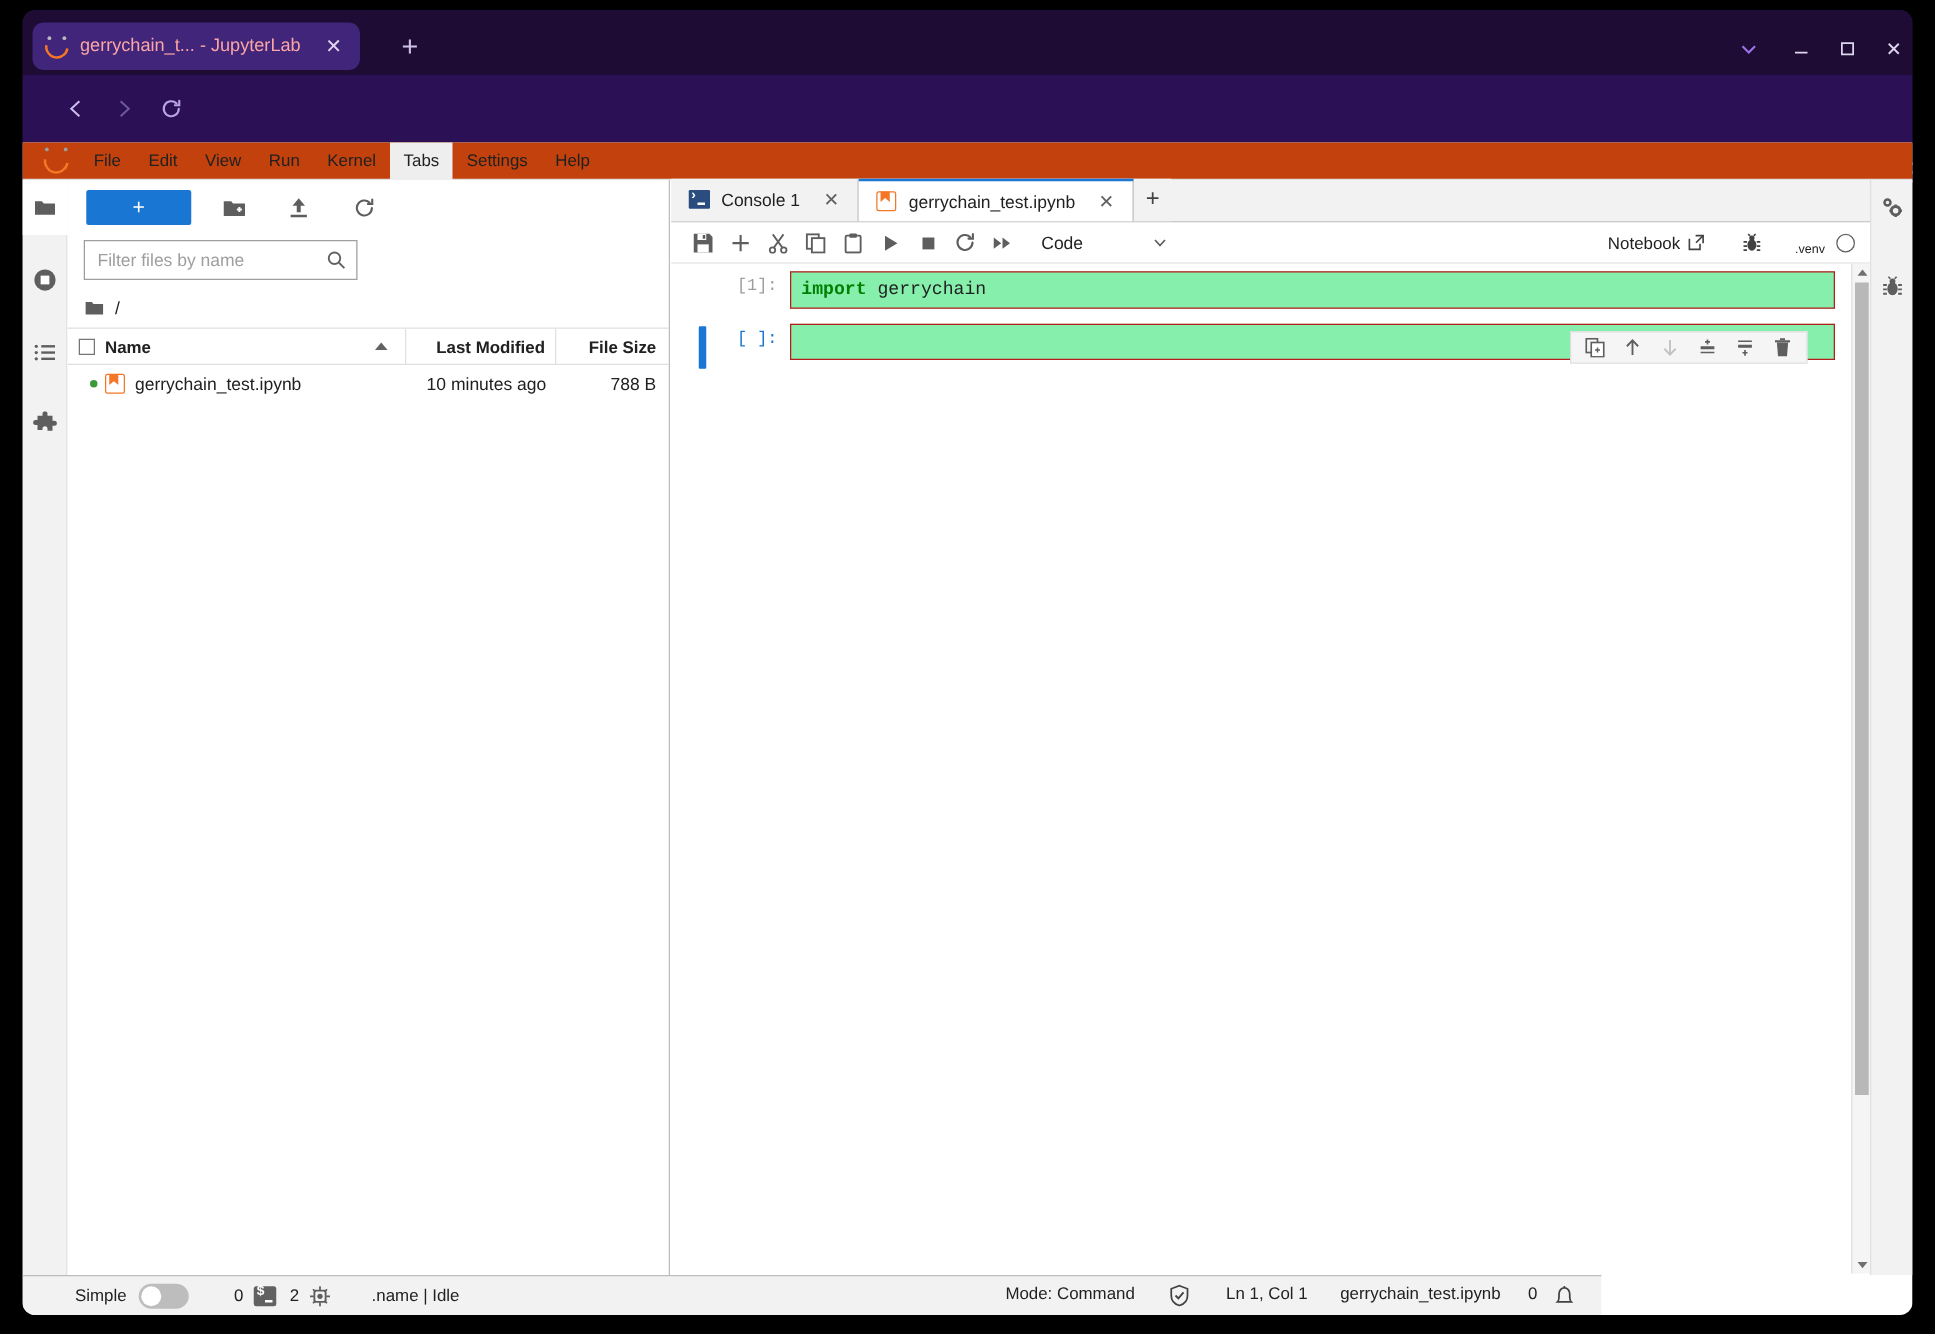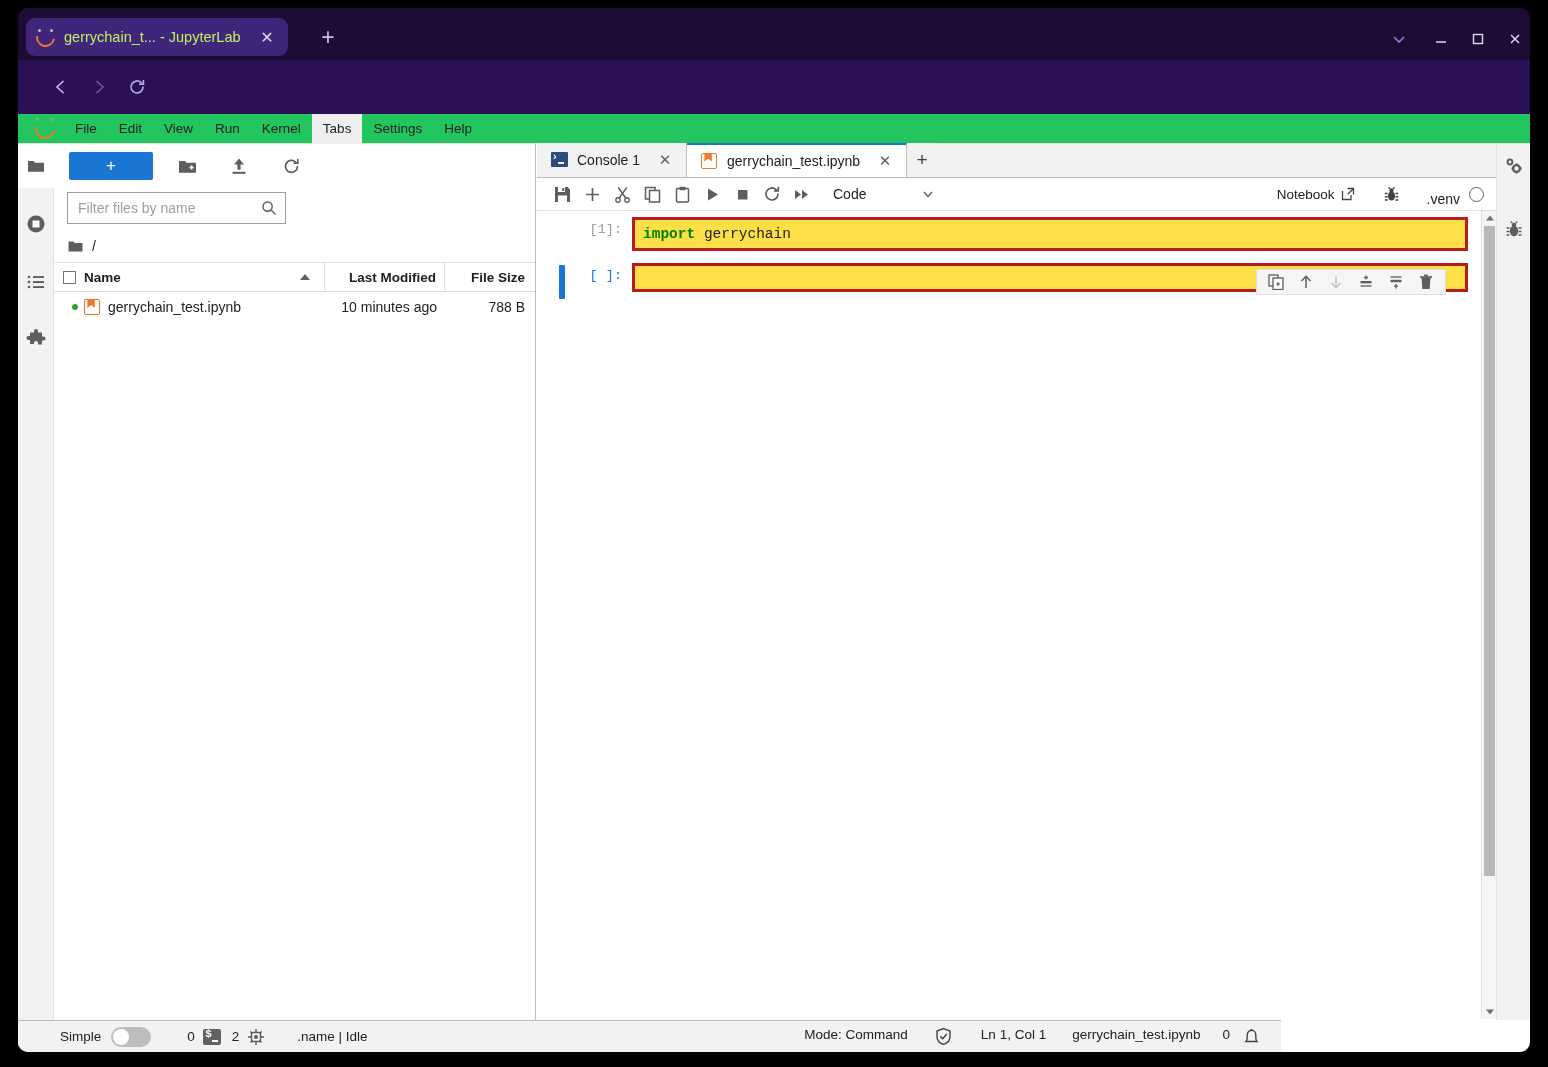--- a/index.html
+++ b/index.html
@@ -50,21 +50,21 @@
     transform: rotate(-36deg);
   }
   .jlogo-dot1, .jlogo-dot2 {
     position: absolute; width: 3px; height: 3px;
     border-radius: 50%; background: #bbb;
   }
   .jlogo-dot1 { left: 2px; top: 1px; }
   .jlogo-dot2 { right: 2px; top: 1px; }
   .btab-title {
     flex: 1 1 auto;
-    color: #bef264; font-size: 14.5px;
+    color: #fca5a5; font-size: 14.5px;
     white-space: nowrap; overflow: hidden;
   }
   .btab-close {
     width: 22px; height: 22px; flex: 0 0 22px;
     color: #ded7ef; font-size: 16px;
     display: flex; align-items: center; justify-content: center;
     cursor: pointer;
   }
   .newtab {
     position: absolute; left: 298px; top: 18px;
@@ -147,21 +147,21 @@
   
   .jl {
     position: absolute; left: 0; top: 106px;
     width: 1512px; height: 938px;
     background: #ffffff;
     font-size: 13px; color: #212121;
   }
   .menubar {
     position: absolute; left: 0; top: 0;
     width: 1512px; height: 30px;
-    background: #22c55e;
+    background: #c2410c;
     border-bottom: 1px solid #e0e0e0;
     display: flex; align-items: center;
   }
   .jl-logo-wrap {
     width: 38px; height: 28px; margin-left: 8px;
     display: flex; align-items: center; justify-content: center;
     position: relative; flex: 0 0 38px;
   }
   .jlogo2 {
     width: 20px; height: 20px;
@@ -373,21 +373,21 @@
   }
   .tb-right {
     margin-left: auto; display: flex; align-items: center;
     padding-right: 12px; gap: 0;
   }
   .nb-label {
     font-size: 13.5px; color: #212121;
     display: flex; align-items: center; gap: 6px;
     cursor: pointer; margin-right: 22px;
   }
-  .kernel-name { font-size: 14px; color: #212121; margin-right: 9px; margin-left: 20px; margin-top: 10px;}
+  .kernel-name { font-size: 10px; color: #212121; margin-right: 9px; margin-left: 20px; margin-top: 10px;}
   .idle-circle {
     width: 15px; height: 15px; border-radius: 50%;
     border: 1.6px solid #616161;
   }
 
   
   .nb-body {
     position: relative;
     height: 808px;
     background: #fff;
@@ -406,22 +406,22 @@
   }
   .prompt {
     width: 95px; flex: 0 0 95px;
     text-align: right; padding-right: 10px; padding-top: 5px;
     font-family: "Liberation Mono", monospace;
     font-size: 13.5px; color: #9e9e9e;
   }
   .prompt.selected { color: #1976d2; }
   .editor {
     flex: 1 1 auto; margin-right: 28px;
-    background: #fde047;
-    border: 3px solid #b91c1c;
+    background: #86efac;
+    border: 1px solid #b91c1c;
     min-height: 29px;
     padding: 4px 8px;
     font-family: "Liberation Mono", monospace;
     font-size: 14.5px;
     line-height: 20px;
     color: #212121;
   }
   .kw { color: #008000; font-weight: bold; }
   .cell-actions {
     position: absolute; right: 50px; top: 12px;

